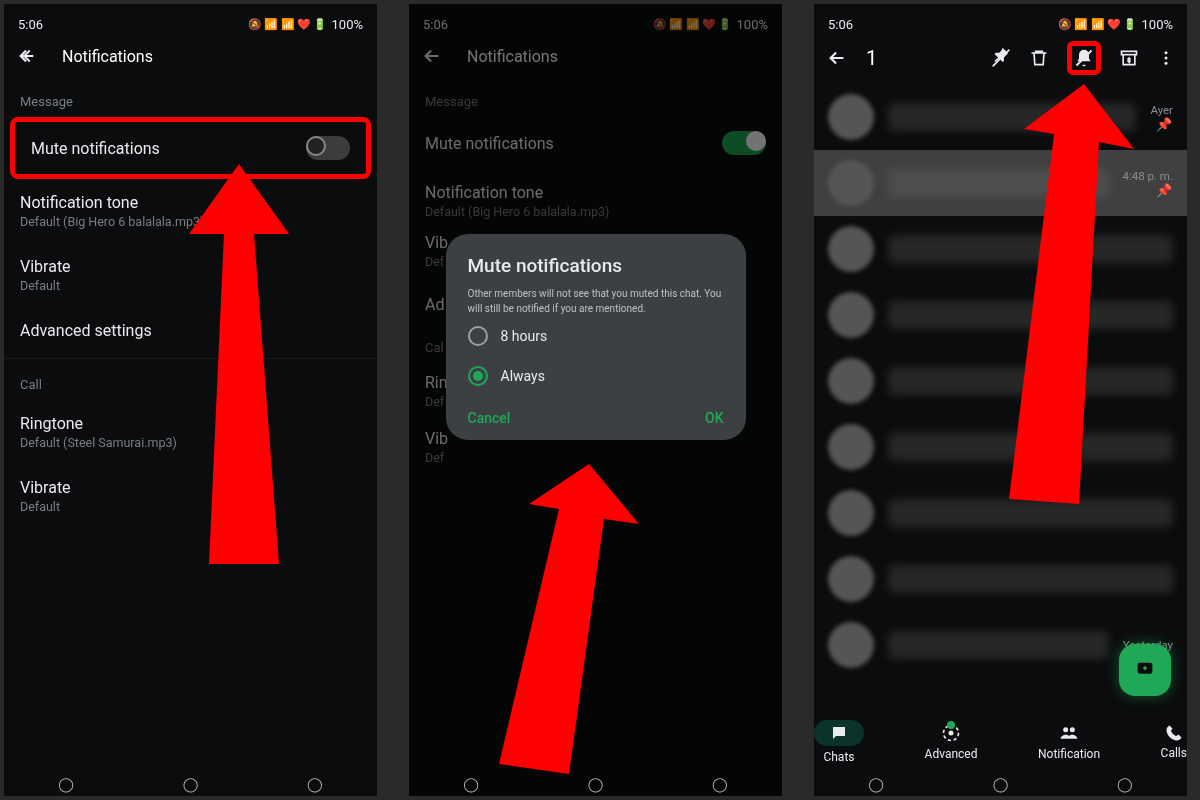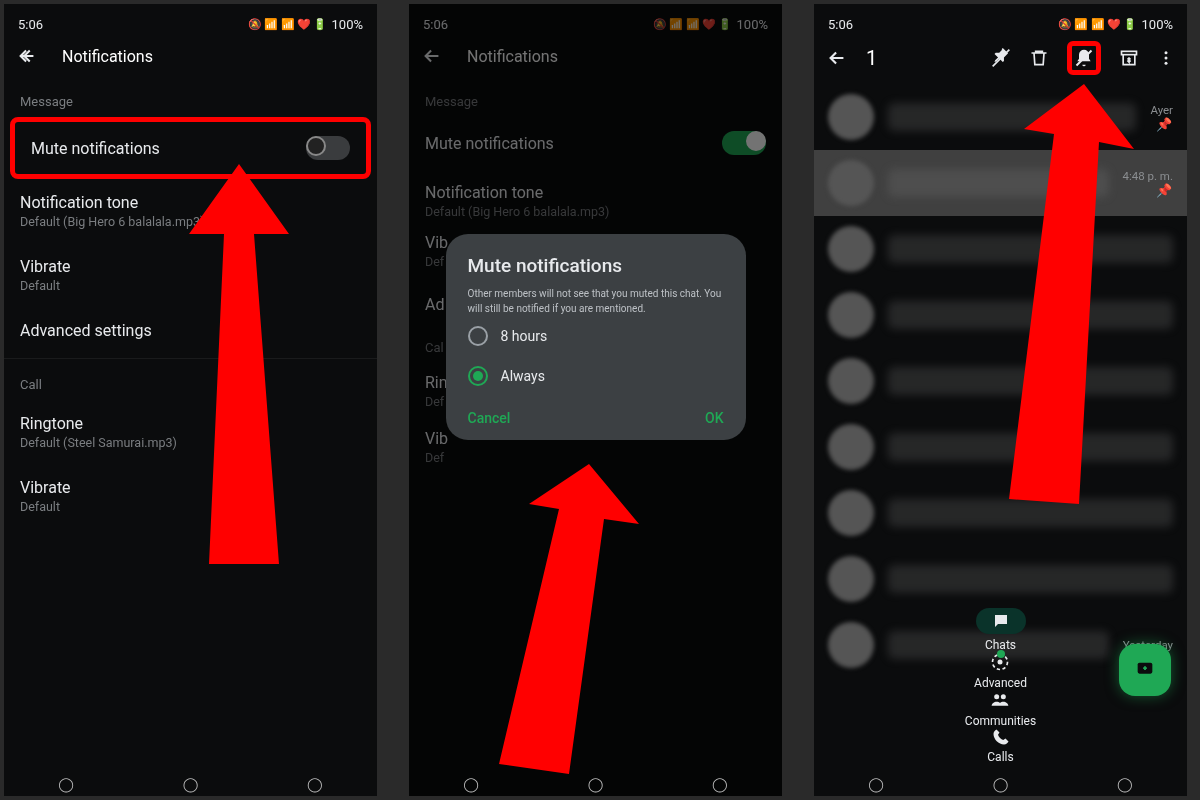--- a/index.html
+++ b/index.html
@@ -118,21 +118,20 @@
   }
   .chat-row.sel { background:#404040;}
   .avatar { width:46px;height:46px;border-radius:50%;background:#555; filter:blur(2px);}
   .blurblock { flex:1; height:28px; background:rgba(120,120,120,0.25); border-radius:6px; filter:blur(4px);}
   .chat-right { display:flex; flex-direction:column; align-items:flex-end; font-size:11.5px; color:#8a8d90;}
   .pin { font-size:13px;}
   .bottomnav {
     position:absolute; bottom:24px; left:0; right:0;
     display:flex; justify-content:space-between; align-items:center;
     padding:8px 0;
-    flex-direction:column;
   }
   .bn-item { display:flex; flex-direction:column; align-items:center; gap:4px; font-size:12px; color:#e8eaed; position:relative;}
   .bn-item .pill { background:#0a332a; padding:4px 16px; border-radius:14px;}
   .bn-item .dot { position:absolute; top:-2px; right:22px; width:8px;height:8px;background:#1fa855;border-radius:50%;}
   .fab {
     position:absolute; right:16px; bottom:100px;
     width:52px;height:52px;border-radius:16px;background:#1fa855;
     display:flex;align-items:center;justify-content:center;
     box-shadow:0 0 14px rgba(31,168,85,0.5);
   }
@@ -430,21 +429,21 @@
       <span>Advanced</span>
     </div>
     <div class="bn-item">
       <span>
         <svg width="22" height="20" viewBox="0 0 24 24" fill="#e8eaed">
             <circle cx="8" cy="8" r="3"></circle>
             <circle cx="16" cy="8" r="3"></circle>
             <path d="M2 19c0-3 3-5 6-5s6 2 6 5M10 19c0-3 3-5 6-5s6 2 6 5"></path>
           </svg>
       </span>
-      <span>Communities</span>
+      <span>Notification</span>
     </div>
     <div class="bn-item">
       <span>
         <svg width="18" height="18" viewBox="0 0 24 24" fill="#e8eaed">
             <path d="M6 2l4 4-2 3c1 3 4 6 7 7l3-2 4 4c-1 2-3 4-6 4C9 22 2 15 2 8c0-3 2-5 4-6z"></path>
           </svg>
       </span>
       <span>Calls</span>
     </div>
   </div>

